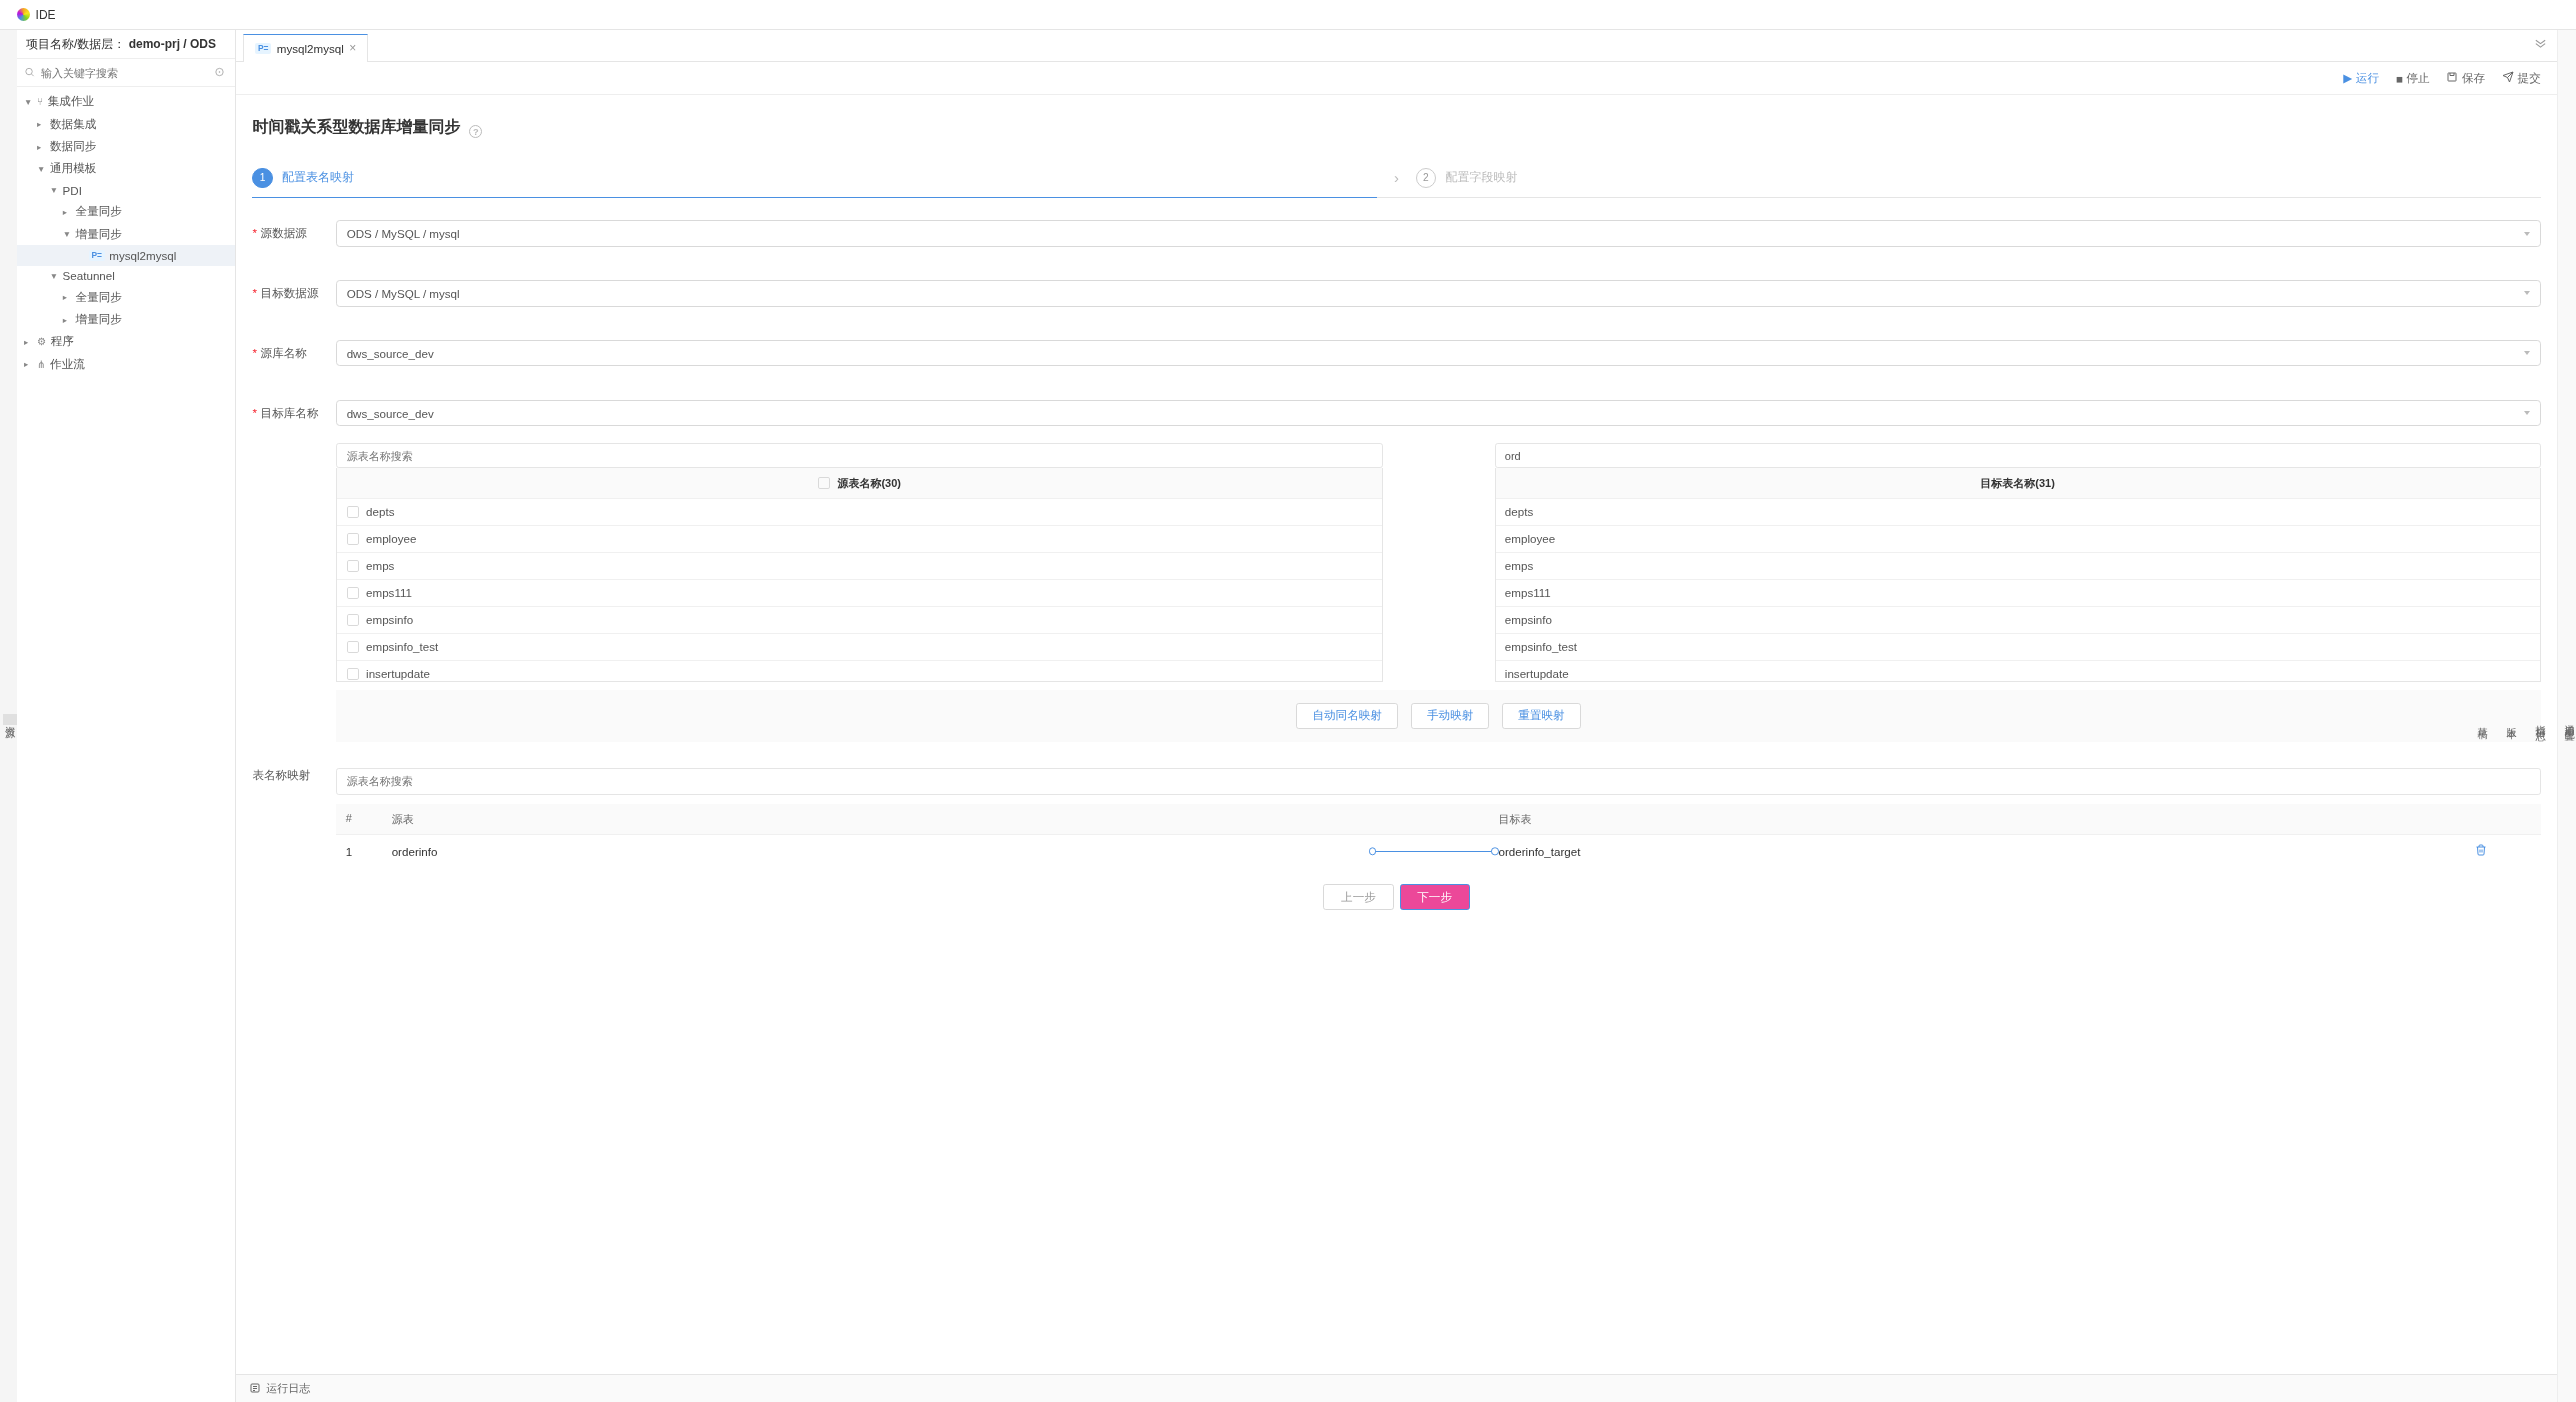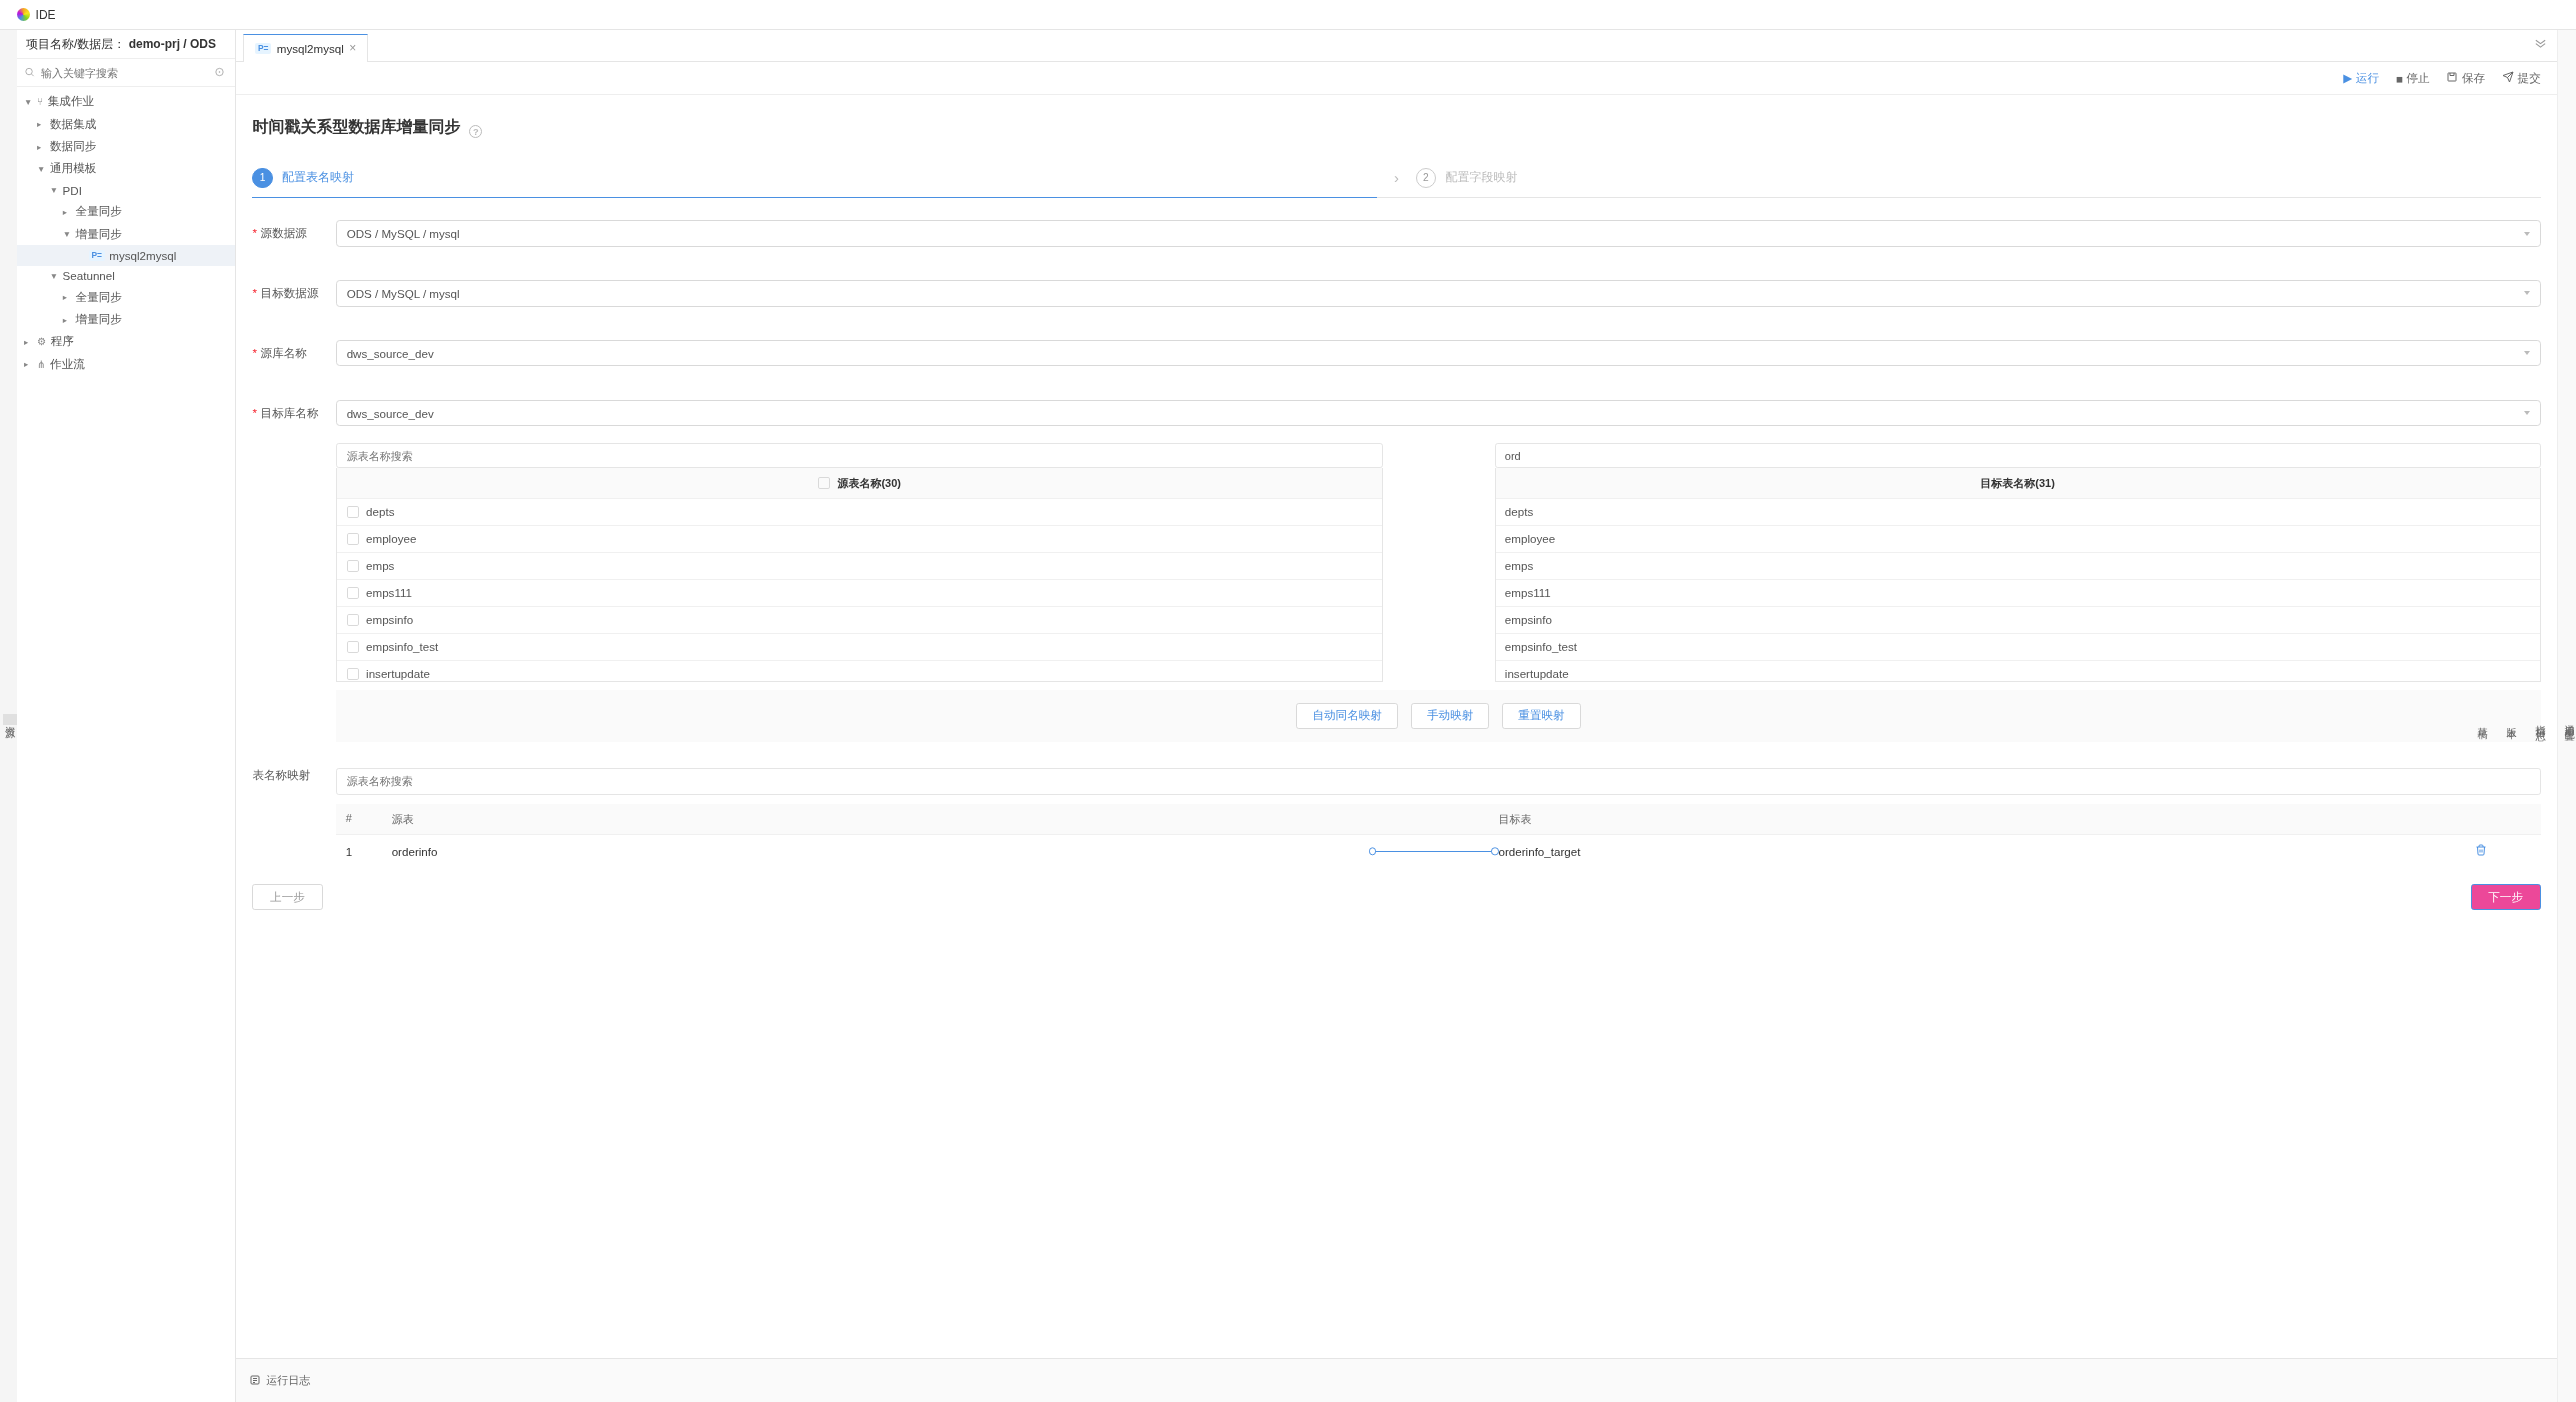--- a/index.html
+++ b/index.html
@@ -64,25 +64,25 @@
 .mapping-table { flex: 1; }
 .mapping-search { border: 0.9px solid #e5e5e5; border-radius: 2.8px; padding: 5.6px 9.3px; margin-bottom: 9.3px; }
 .mapping-search input { border: none; outline: none; width: 100%; font-size: 11px; }
 .mapping-header { display: grid; grid-template-columns: 46px 1fr 130px 1fr 56px; padding: 7.4px 9.3px; background: #fafafa; font-size: 11px; color: #666; font-weight: 500; }
 .mapping-row { display: grid; grid-template-columns: 46px 1fr 130px 1fr 56px; padding: 9.3px 9.3px; font-size: 11.6px; align-items: center; border-top: 0.9px solid #f0f0f0; }
 .connector { position: relative; height: 1.9px; }
 .connector::before { content: ''; position: absolute; left: 5.6px; right: 5.6px; top: 50%; height: 0.9px; background: #4a90e2; }
 .connector .dot { position: absolute; width: 7.4px; height: 7.4px; border: 1.4px solid #4a90e2; border-radius: 50%; background: #fff; top: 50%; transform: translateY(-50%); }
 .connector .start-dot { left: 0; } .connector .end-dot { right: 0; }
 .delete-icon { color: #4a90e2; cursor: pointer; }
-.footer-buttons { display: flex; justify-content: space-between; gap: 6px; padding: 16.7px 0 22px; }
+.footer-buttons { display: flex; justify-content: center; gap: 6px; padding: 16.7px 0 22px; }
 .footer-buttons button { padding: 4.6px 16.7px; font-size: 11.6px; border-radius: 2.8px; cursor: pointer; }
 .footer-buttons .prev { background: #fff; border: 0.9px solid #d9d9d9; color: #999; }
 .footer-buttons .next { background: #ec4899; border: 0.9px solid #4a90e2; color: #fff; }
-.bottom-bar { height: 44px; border-top: 0.9px solid #e5e5e5; display: flex; align-items: center; padding: 0 13px; font-size: 11px; color: #666; gap: 5.6px; background: #fafafa; }
+.bottom-bar { height: 28px; border-top: 0.9px solid #e5e5e5; display: flex; align-items: center; padding: 0 13px; font-size: 11px; color: #666; gap: 5.6px; background: #fafafa; }
 .right-strip { width: 18.6px; background: #f9f9f9; display: flex; flex-direction: column; align-items: center; padding-top: 9.3px; gap: 15px; font-size: 10.2px; color: #666; border-left: 0.9px solid #eee; writing-mode: vertical-rl; text-orientation: upright; letter-spacing: 1.9px; }
 .right-strip .tab { cursor: pointer; padding: 3.7px 0; }
 </style>
 </head>
 <body>
 
 <div class="app">
   <div class="titlebar">
     <span class="logo"></span>
     <span>IDE</span>

